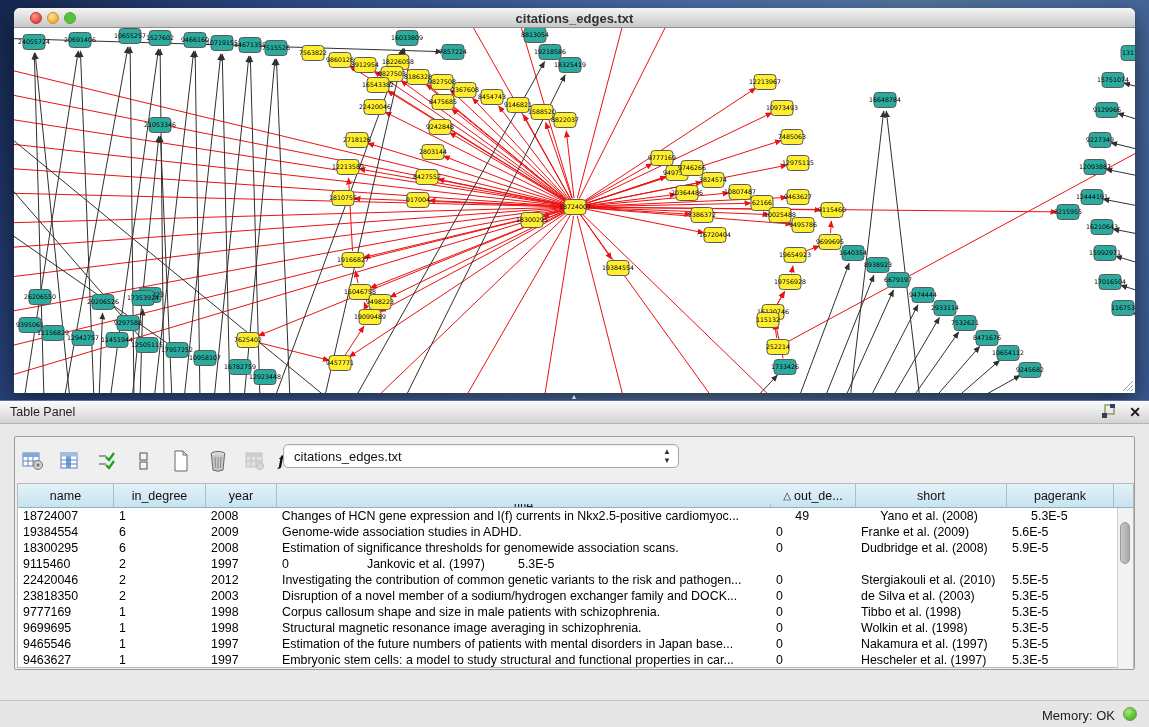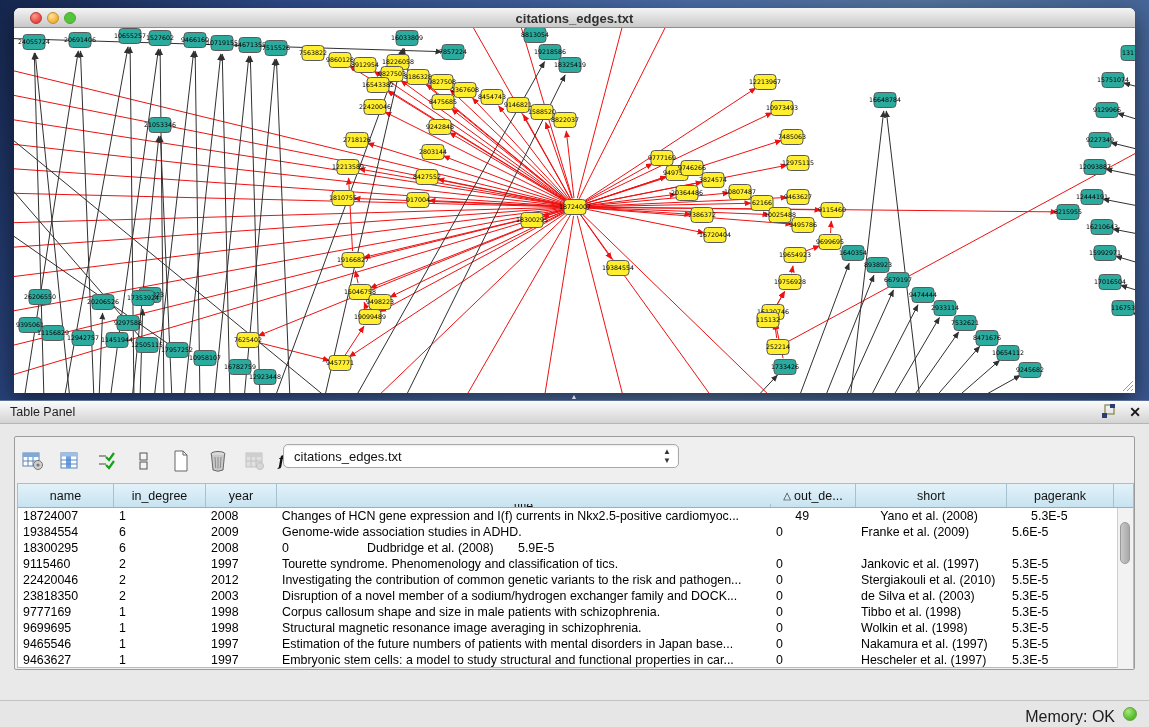--- a/index.html
+++ b/index.html
@@ -50,21 +50,21 @@
     background:linear-gradient(90deg,#c9c9c9,#a9a9a9);border:1px solid #9a9a9a;box-sizing:border-box;}
   
   .tabs{position:absolute;left:0;right:0;top:273px;display:flex;justify-content:center;}
   .seg{display:flex;border:1px solid #979797;border-radius:5px;overflow:hidden;background:#fcfcfc;
     box-shadow:0 1px 0 rgba(255,255,255,.7);}
   .seg-btn{padding:3px 14px;font-size:12.5px;color:#111;border-right:1px solid #b3b3b3;background:linear-gradient(#ffffff,#efefef);}
   .seg-btn:last-child{border-right:none;}
   .seg-btn.active{background:linear-gradient(#7d7d7d,#6a6a6a);color:#f2f2f2;}
   
   .statusbar{position:absolute;left:0;bottom:0;width:100%;height:27px;background:#e6e6e6;border-top:1px solid #c2c2c2;box-sizing:border-box;}
-  .mem{position:absolute;right:34px;top:7px;font-size:16px;color:#1c1c1c;}
+  .mem{position:absolute;right:34px;top:7px;font-size:13px;color:#1c1c1c;}
   .memdot{position:absolute;right:12px;top:6px;width:14px;height:14px;border-radius:50%;
     background:radial-gradient(circle at 35% 30%,#a7e87d,#5cc033 60%,#44a31f);border:1px solid #69a33c;box-sizing:border-box;}
   .divider-handle{position:absolute;left:568px;top:394px;width:12px;height:5px;color:#cfd6e4;font-size:7px;line-height:5px;text-align:center;}
 </style>
 </head>
 <body>
 
 <div class="desktop">
 
   <div class="net-window">
@@ -770,29 +770,29 @@
               <div class="td" style="width: 71px;">2009</div>
               <div class="td" style="width: 494px;">Genome-wide association studies in ADHD.</div>
               <div class="td" style="width: 85px;">0</div>
               <div class="td" style="width: 151px;">Franke et al. (2009)</div>
               <div class="td" style="width: 107px;">5.6E-5</div>
             </div>
             <div class="trow">
               <div class="td" style="width: 96px;">18300295</div>
               <div class="td" style="width: 92px;">6</div>
               <div class="td" style="width: 71px;">2008</div>
+              <div class="td" style="width: 494px;">Estimation of significance thresholds for genomewide association scans.</div>
               <div class="td" style="width: 85px;">0</div>
               <div class="td" style="width: 151px;">Dudbridge et al. (2008)</div>
               <div class="td" style="width: 107px;">5.9E-5</div>
             </div>
             <div class="trow">
               <div class="td" style="width: 96px;">9115460</div>
               <div class="td" style="width: 92px;">2</div>
               <div class="td" style="width: 71px;">1997</div>
-              <div class="td" style="width: 494px;">Tourette syndrome. Phenomenology and classification of tics.</div>
               <div class="td" style="width: 85px;">0</div>
               <div class="td" style="width: 151px;">Jankovic et al. (1997)</div>
               <div class="td" style="width: 107px;">5.3E-5</div>
             </div>
             <div class="trow">
               <div class="td" style="width: 96px;">22420046</div>
               <div class="td" style="width: 92px;">2</div>
               <div class="td" style="width: 71px;">2012</div>
               <div class="td" style="width: 494px;">Investigating the contribution of common genetic variants to the risk and pathogen...</div>
               <div class="td" style="width: 85px;">0</div>

